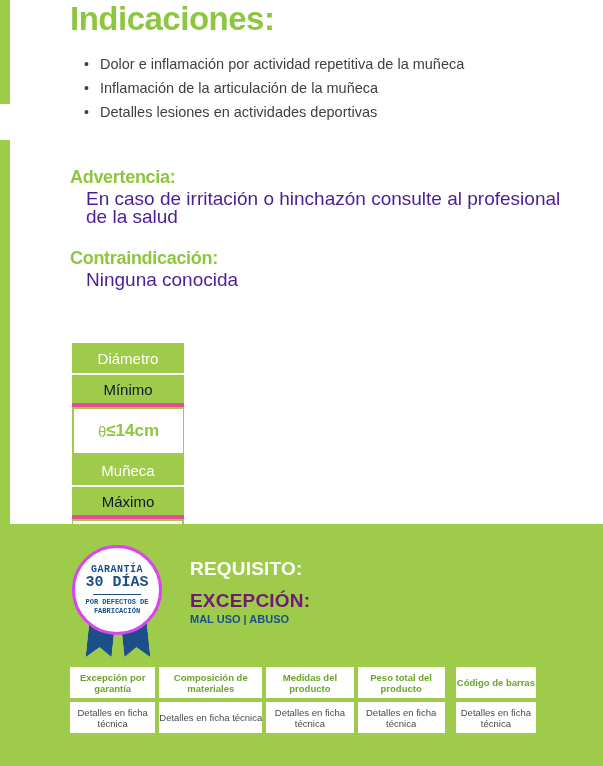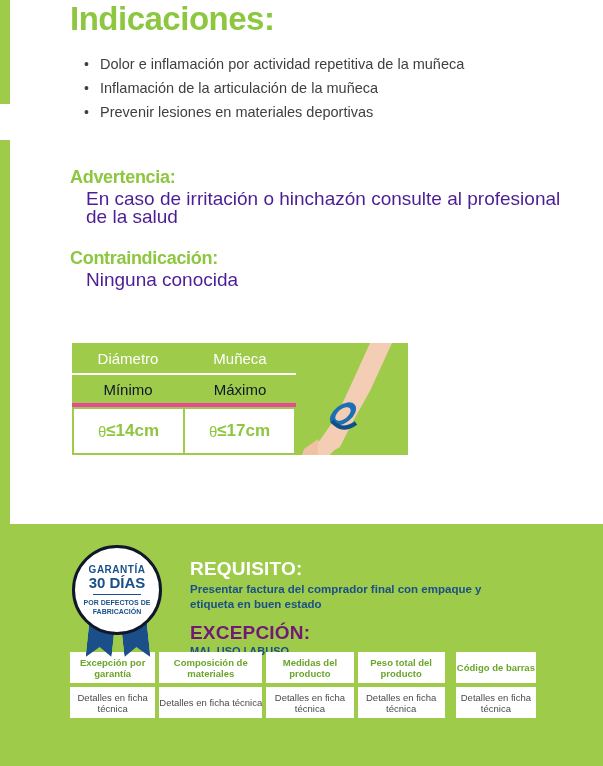--- a/index.html
+++ b/index.html
@@ -70,20 +70,21 @@
     margin:2px 0 0 16px;
     line-height:18px;
   }
 
   
   .size-table {
     position:absolute;
     left:72px; top:343px;
     width:386px; height:112px;
     display:flex;
+    flex-direction:column;
   }
   .st-col { width:112px; height:112px; position:relative; }
   .st-head {
     height:32px;
     background:#9ecb4a;
     border-bottom:2px solid #ffffff;
     display:flex; align-items:center; justify-content:center;
     font-size:15px; color:#ffffff;
   }
   .st-head2 {
@@ -122,23 +123,24 @@
 
   
   .badge {
     position:absolute;
     left:62px; top:21px;
     width:110px; height:110px;
   }
   .badge-circle {
     position:absolute; left:10px; top:0;
     width:90px; height:90px; border-radius:50%;
-    background:#ffffff; border:3px solid #0f172a;
+    background:#ffffff; border:3px solid #d946ef;
     display:flex; flex-direction:column; align-items:center; justify-content:center;
     z-index:3;
+    font-family:Liberation Mono, monospace;
   }
   .badge-l1 { font-size:10px; color:#1a4f8a; font-weight:bold; letter-spacing:0.5px;}
   .badge-l2 { font-size:15px; color:#1a4f8a; font-weight:bold; line-height:16px;}
   .badge-rule { width:48px; height:1px; background:#1a4f8a; margin:3px 0 3px 0;}
   .badge-l3 { font-size:7px; color:#1a4f8a; font-weight:bold; line-height:9px; text-align:center;}
   .ribbon-l, .ribbon-r {
     position:absolute; top:66px; width:26px; height:46px; z-index:1;
   }
   .ribbon-l { left:26px; background:#1a4f8a; transform:skewX(-6deg);
     clip-path:polygon(0 0,100% 0,100% 100%,50% 78%,0 100%); }
@@ -147,21 +149,21 @@
 
   .req-block { position:absolute; left:190px; top:34px; width:330px; }
   .req-title { font-size:19px; color:#ffffff; font-weight:bold; letter-spacing:0.2px; }
   .req-text { font-size:11.5px; color:#1a4f8a; font-weight:bold; line-height:15px; margin-top:2px; }
   .exc-title { font-size:19px; color:#701a75; font-weight:bold; margin-top:10px; letter-spacing:0.2px;}
   .exc-text { font-size:11px; color:#1a4f8a; font-weight:bold; margin-top:1px; }
 
   
   .spec {
     position:absolute;
-    left:70px; top:652px;
+    left:70px; top:667px;
     width:466px;
     display:flex;
   }
   .spec-col { width:87px; margin-right:4px; }
   .spec-col:last-child { margin-right:0;padding-left:7px; }
   .spec-head {
     background:#ffffff;
     border:1px solid #ffffff;
     height:31px;
     display:flex; align-items:center; justify-content:center; text-align:center;
@@ -186,21 +188,21 @@
   <div class="edge-bar"></div>
   <div class="edge-bar-white"></div>
 
   <div class="content">
 
     <h1 class="title">Indicaciones:</h1>
 
     <ul class="ind-list">
       <li>Dolor e inflamación por actividad repetitiva de la muñeca</li>
       <li>Inflamación de la articulación de la muñeca</li>
-      <li>Prevenir lesiones en materiales deportivas</li>
+      <li>Detalles lesiones en actividades deportivas</li>
     </ul>
 
     <div class="sub-wrap-adv">
       <h2 class="sub">Advertencia:</h2>
       <p class="body-text">En caso de irritación o hinchazón consulte al profesional de la salud</p>
     </div>
 
     <div class="sub-wrap-con">
       <h2 class="sub">Contraindicación:</h2>
       <p class="body-text">Ninguna conocida</p>
@@ -247,21 +249,20 @@
         <div class="badge-circle">
           <div class="badge-l1">GARANTÍA</div>
           <div class="badge-l2">30 DÍAS</div>
           <div class="badge-rule"></div>
           <div class="badge-l3">POR DEFECTOS DE FABRICACIÓN</div>
         </div>
       </div>
 
       <div class="req-block">
         <div class="req-title">REQUISITO:</div>
-        <div class="req-text">Presentar factura del comprador final con empaque y etiqueta en buen estado</div>
         <div class="exc-title">EXCEPCIÓN:</div>
         <div class="exc-text">MAL USO | ABUSO</div>
       </div>
 
     </div>
   </div>
 
   <div class="spec">
     <div class="spec-col c0">
       <div class="spec-head">Excepción por garantía</div>

